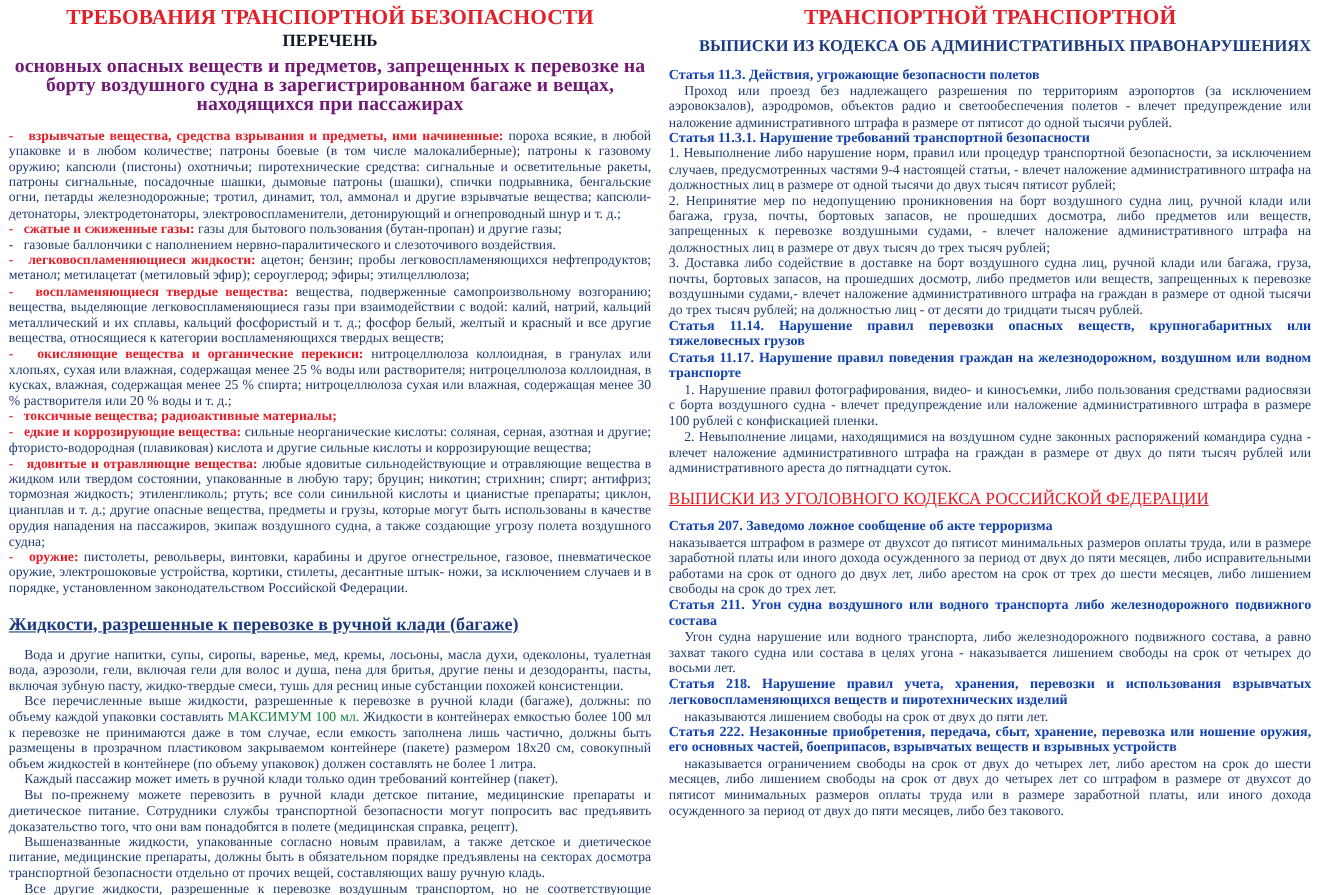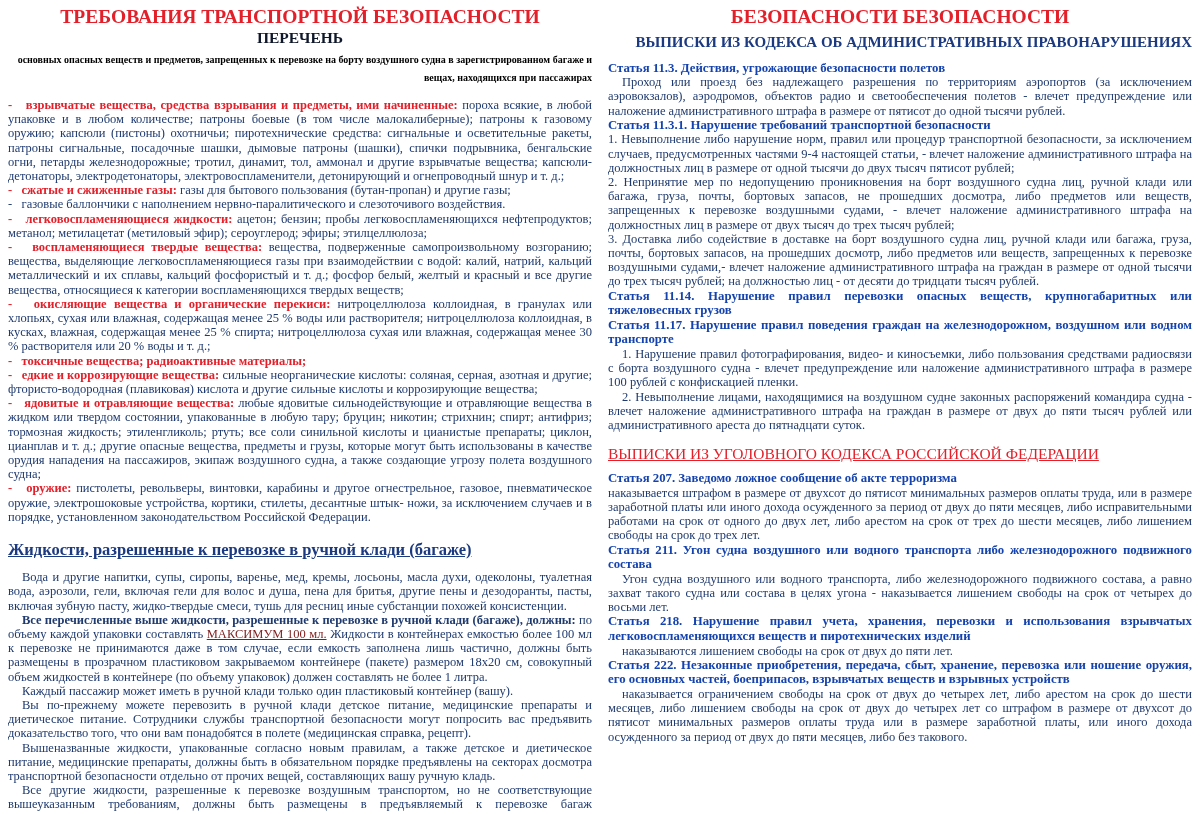--- a/index.html
+++ b/index.html
@@ -1,27 +1,27 @@
 <!DOCTYPE html>
 <html><head>
 <meta charset="utf-8">
 <style>
   html,body{margin:0;padding:0;background:#ffffff;}
   body{width:1200px;height:814px;font-family:"Liberation Serif", serif;color:#1f3a6e;overflow:hidden;}
   .page{display:flex;gap:16px;padding:6px 8px 0 8px;box-sizing:border-box;width:1200px;height:814px;}
   .col{width:584px;flex:0 0 584px;}
   p{margin:0;text-align:justify;font-size:12.5px;line-height:14.2px;}
-  .bold{font-weight:bold;}
+  .bold{font-weight:normal;}
   .l-title{color:#e3202a;font-weight:bold;font-size:19.5px;line-height:22px;text-align:center;}
   .l-sub1{color:#0f172a;font-weight:bold;font-size:15.5px;line-height:18px;text-align:center;margin-top:1px;}
-  .l-sub2{color:#000000;font-weight:bold;font-size:10px;line-height:17.5px;text-align:right;margin:4px 0 12px 0;}
+  .l-sub2{color:#701a75;font-weight:bold;font-size:18px;line-height:17.5px;text-align:center;margin:4px 0 12px 0;}
   .item .lead{color:#e3202a;font-weight:bold;}
   .liq-head{color:#1b3a80;font-weight:bold;font-size:16.5px;line-height:20px;text-decoration:underline;margin:16px 0 10px 0;}
   .ind{text-indent:14px;}
-  .link{color:#7f1d1d;text-decoration:underline;}
+  .link{color:#15803d;}
   .r-title{color:#e3202a;font-weight:bold;font-size:19.5px;line-height:22.5px;text-align:center;}
   .r-sub{color:#1b3a80;font-weight:bold;font-size:15px;line-height:18px;text-align:right;margin:4px 0 10px 0;}
   .art-h{color:#1543ae;font-weight:bold;font-size:12.8px;line-height:14.6px;text-align:justify;}
   .crim-head{color:#e3202a;font-weight:normal;font-size:15.5px;line-height:19px;text-decoration:underline;margin:12px 0 8px 0;}
 </style>
 </head>
 <body>
 
 <div class="page">
 
@@ -40,29 +40,29 @@
       <p class="item"><span class="lead">-&nbsp;&nbsp;&nbsp;токсичные вещества; радиоактивные материалы;</span><span></span></p>
       <p class="item"><span class="lead">-&nbsp;&nbsp;&nbsp;едкие и коррозирующие вещества:</span> <span>сильные неорганические кислоты: соляная, серная, азотная и другие; фтористо-водородная (плавиковая) кислота и другие сильные кислоты и коррозирующие вещества;</span></p>
       <p class="item"><span class="lead">-&nbsp;&nbsp;&nbsp;ядовитые и отравляющие вещества:</span> <span>любые ядовитые сильнодействующие и отравляющие вещества в жидком или твердом состоянии, упакованные в любую тару; бруцин; никотин; стрихнин; спирт; антифриз; тормозная жидкость; этиленгликоль; ртуть; все соли синильной кислоты и цианистые препараты; циклон, цианплав и т. д.; другие опасные вещества, предметы и грузы, которые могут быть использованы в качестве орудия нападения на пассажиров, экипаж воздушного судна, а также создающие угрозу полета воздушного судна;</span></p>
       <p class="item"><span class="lead">-&nbsp;&nbsp;&nbsp;оружие:</span> <span>пистолеты, револьверы, винтовки, карабины и другое огнестрельное, газовое, пневматическое оружие, электрошоковые устройства, кортики, стилеты, десантные штык- ножи, за исключением случаев и в порядке, установленном законодательством Российской Федерации.</span></p>
     </div>
 
     <div class="liq-head">Жидкости, разрешенные к перевозке в ручной клади (багаже)</div>
     <div>
       <p class="ind">Вода и другие напитки, супы, сиропы, варенье, мед, кремы, лосьоны, масла духи, одеколоны, туалетная вода, аэрозоли, гели, включая гели для волос и душа, пена для бритья, другие пены и дезодоранты, пасты, включая зубную пасту, жидко-твердые смеси, тушь для ресниц иные субстанции похожей консистенции.</p>
       <p class="ind"><span class="bold">Все перечисленные выше жидкости, разрешенные к перевозке в ручной клади (багаже), должны:</span> <span>по объему каждой упаковки составлять</span> <span class="link">МАКСИМУМ 100 мл.</span> <span>Жидкости в контейнерах емкостью более 100 мл к перевозке не принимаются даже в том случае, если емкость заполнена лишь частично, должны быть размещены в прозрачном пластиковом закрываемом контейнере (пакете) размером 18х20 см, совокупный объем жидкостей в контейнере (по объему упаковок) должен составлять не более 1 литра.</span></p>
-      <p class="ind">Каждый пассажир может иметь в ручной клади только один пластиковый контейнер (вашу).</p>
+      <p class="ind">Каждый пассажир может иметь в ручной клади только один требований контейнер (пакет).</p>
       <p class="ind">Вы по-прежнему можете перевозить в ручной клади детское питание, медицинские препараты и диетическое питание. Сотрудники службы транспортной безопасности могут попросить вас предъявить доказательство того, что они вам понадобятся в полете (медицинская справка, рецепт).</p>
       <p class="ind">Вышеназванные жидкости, упакованные согласно новым правилам, а также детское и диетическое питание, медицинские препараты, должны быть в обязательном порядке предъявлены на секторах досмотра транспортной безопасности отдельно от прочих вещей, составляющих вашу ручную кладь.</p>
       <p class="ind">Все другие жидкости, разрешенные к перевозке воздушным транспортом, но не соответствующие вышеуказанным требованиям, должны быть размещены в предъявляемый к перевозке багаж заблаговременно.</p>
     </div>
   </div>
 
   <div class="col">
-    <div class="r-title">БЕЗОПАСНОСТИ БЕЗОПАСНОСТИ</div>
+    <div class="r-title">ТРАНСПОРТНОЙ ТРАНСПОРТНОЙ</div>
     <div class="r-sub">ВЫПИСКИ ИЗ КОДЕКСА ОБ АДМИНИСТРАТИВНЫХ ПРАВОНАРУШЕНИЯХ</div>
 
     <div>
       <p class="art-h">Статья 11.3. Действия, угрожающие безопасности полетов</p>
       <p class="ind">Проход или проезд без надлежащего разрешения по территориям аэропортов (за исключением аэровокзалов), аэродромов, объектов радио и светообеспечения полетов - влечет предупреждение или наложение административного штрафа в размере от пятисот до одной тысячи рублей.</p>
 
       <p class="art-h">Статья 11.3.1. Нарушение требований транспортной безопасности</p>
       <p>1. Невыполнение либо нарушение норм, правил или процедур транспортной безопасности, за исключением случаев, предусмотренных частями 9-4 настоящей статьи, - влечет наложение административного штрафа на должностных лиц в размере от одной тысячи до двух тысяч пятисот рублей;</p>
       <p>2. Непринятие мер по недопущению проникновения на борт воздушного судна лиц, ручной клади или багажа, груза, почты, бортовых запасов, не прошедших досмотра, либо предметов или веществ, запрещенных к перевозке воздушными судами, - влечет наложение административного штрафа на должностных лиц в размере от двух тысяч до трех тысяч рублей;</p>
       <p>3. Доставка либо содействие в доставке на борт воздушного судна лиц, ручной клади или багажа, груза, почты, бортовых запасов, на прошедших досмотр, либо предметов или веществ, запрещенных к перевозке воздушными судами,- влечет наложение административного штрафа на граждан в размере от одной тысячи до трех тысяч рублей; на должностью лиц - от десяти до тридцати тысяч рублей.</p>
@@ -74,21 +74,21 @@
       <p class="ind">2. Невыполнение лицами, находящимися на воздушном судне законных распоряжений командира судна - влечет наложение административного штрафа на граждан в размере от двух до пяти тысяч рублей или административного ареста до пятнадцати суток.</p>
     </div>
 
     <div class="crim-head">ВЫПИСКИ ИЗ УГОЛОВНОГО КОДЕКСА РОССИЙСКОЙ ФЕДЕРАЦИИ</div>
 
     <div>
       <p class="art-h">Статья 207. Заведомо ложное сообщение об акте терроризма</p>
       <p>наказывается штрафом в размере от двухсот до пятисот минимальных размеров оплаты труда, или в размере заработной платы или иного дохода осужденного за период от двух до пяти месяцев, либо исправительными работами на срок от одного до двух лет, либо арестом на срок от трех до шести месяцев, либо лишением свободы на срок до трех лет.</p>
 
       <p class="art-h">Статья 211. Угон судна воздушного или водного транспорта либо железнодорожного подвижного состава</p>
-      <p class="ind">Угон судна воздушного или водного транспорта, либо железнодорожного подвижного состава, а равно захват такого судна или состава в целях угона - наказывается лишением свободы на срок от четырех до восьми лет.</p>
+      <p class="ind">Угон судна нарушение или водного транспорта, либо железнодорожного подвижного состава, а равно захват такого судна или состава в целях угона - наказывается лишением свободы на срок от четырех до восьми лет.</p>
 
       <p class="art-h">Статья 218. Нарушение правил учета, хранения, перевозки и использования взрывчатых легковоспламеняющихся веществ и пиротехнических изделий</p>
       <p class="ind">наказываются лишением свободы на срок от двух до пяти лет.</p>
 
       <p class="art-h">Статья 222. Незаконные приобретения, передача, сбыт, хранение, перевозка или ношение оружия, его основных частей, боеприпасов, взрывчатых веществ и взрывных устройств</p>
       <p class="ind">наказывается ограничением свободы на срок от двух до четырех лет, либо арестом на срок до шести месяцев, либо лишением свободы на срок от двух до четырех лет со штрафом в размере от двухсот до пятисот минимальных размеров оплаты труда или в размере заработной платы, или иного дохода осужденного за период от двух до пяти месяцев, либо без такового.</p>
     </div>
 
   </div>
 

